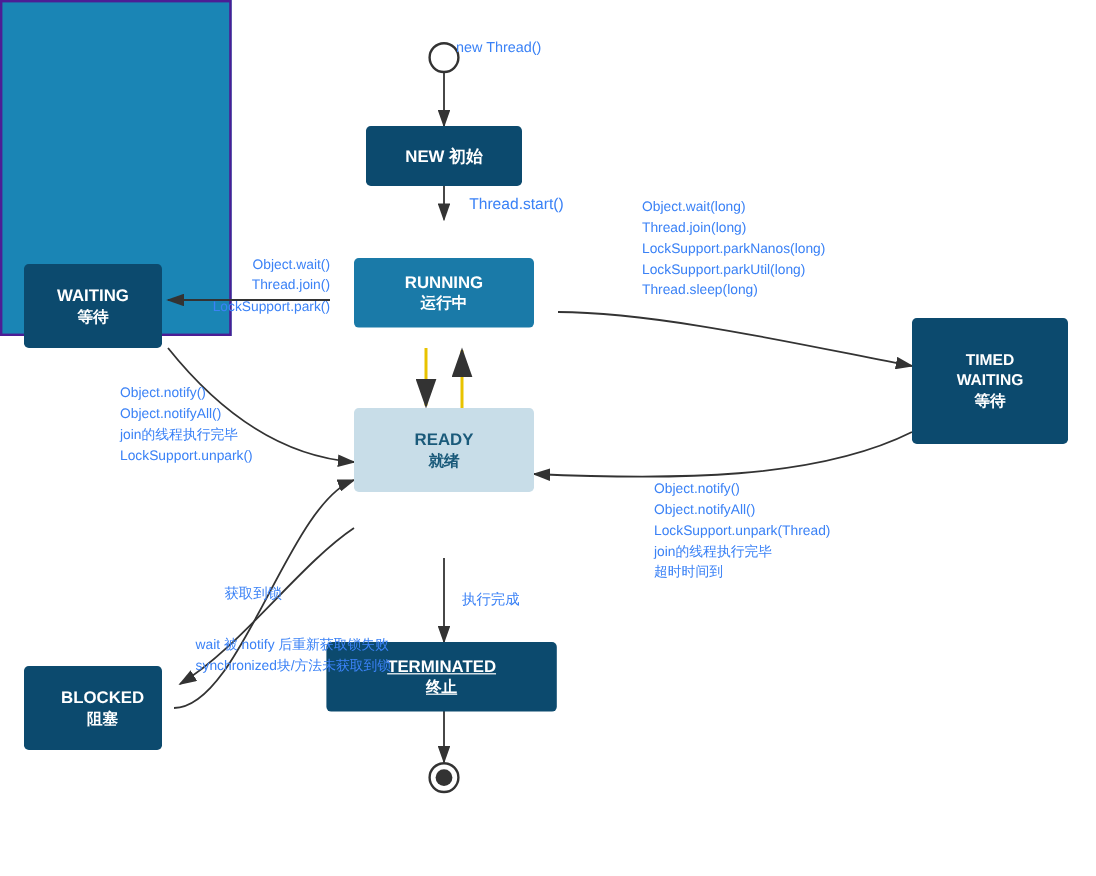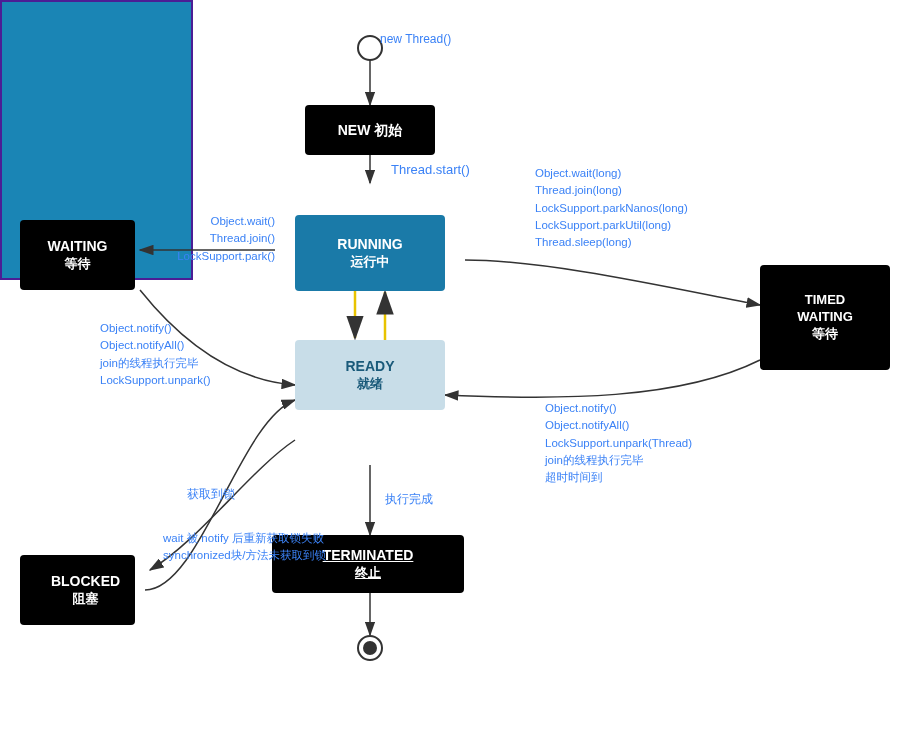--- a/index.html
+++ b/index.html
@@ -17,21 +17,21 @@
       height: 730px;
     }
     svg.diagram-svg {
       position: absolute;
       top: 0; left: 0;
       width: 913px;
       height: 730px;
     }
     .state-box {
       position: absolute;
-      background: #000000;
+      background: #0c4a6e;
       color: #fff;
       font-weight: bold;
       text-align: center;
       border-radius: 4px;
       display: flex;
       flex-direction: column;
       align-items: center;
       justify-content: center;
       line-height: 1.3;
     }
@@ -68,21 +68,21 @@
       position: absolute;
       top: 28px;
       left: 0; right: 0;
       text-align: center;
     }
     
     #running {
       left: 295px;
       top: 215px;
       width: 150px;
-      height: 76px;
+      height: 58px;
       background: #1a7aa8;
     }
     
     #ready {
       left: 295px;
       top: 340px;
       width: 150px;
       height: 70px;
       background: #c8dde8;
       border: none;

